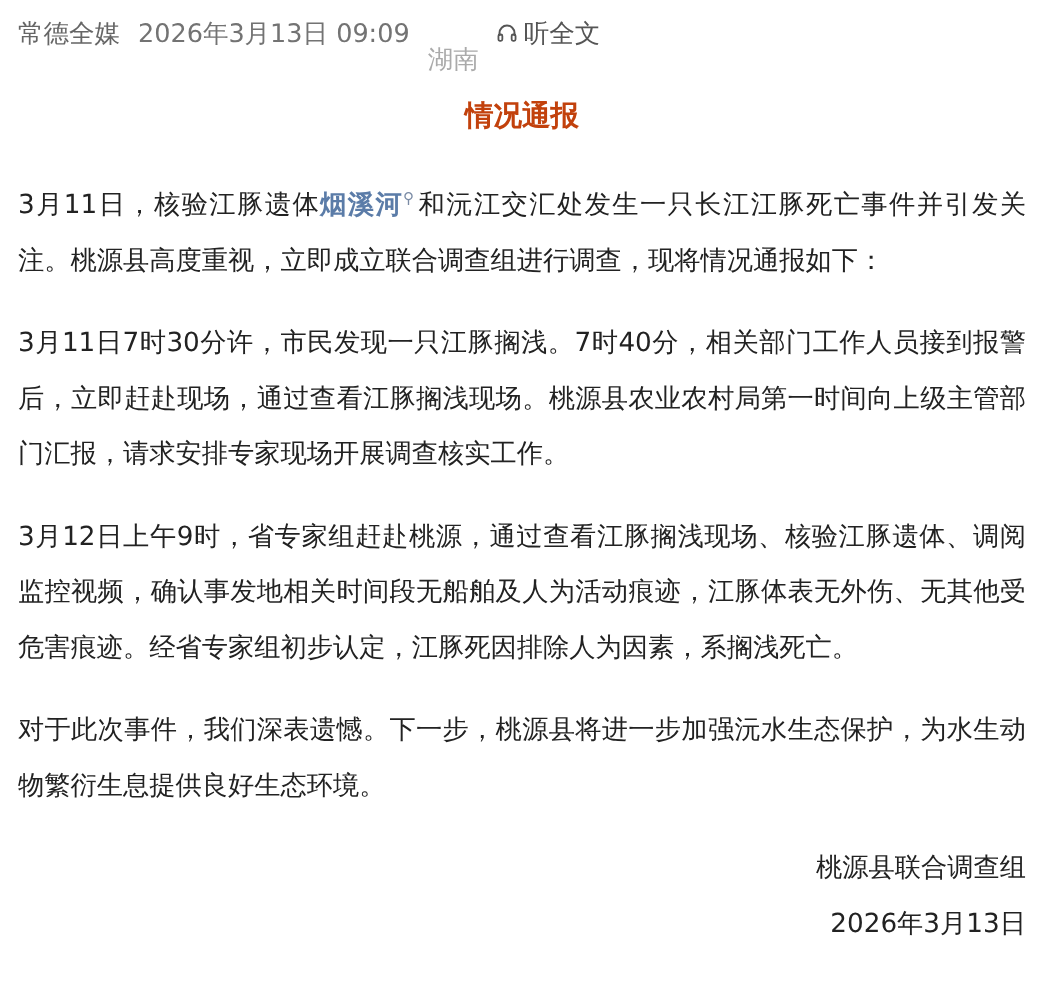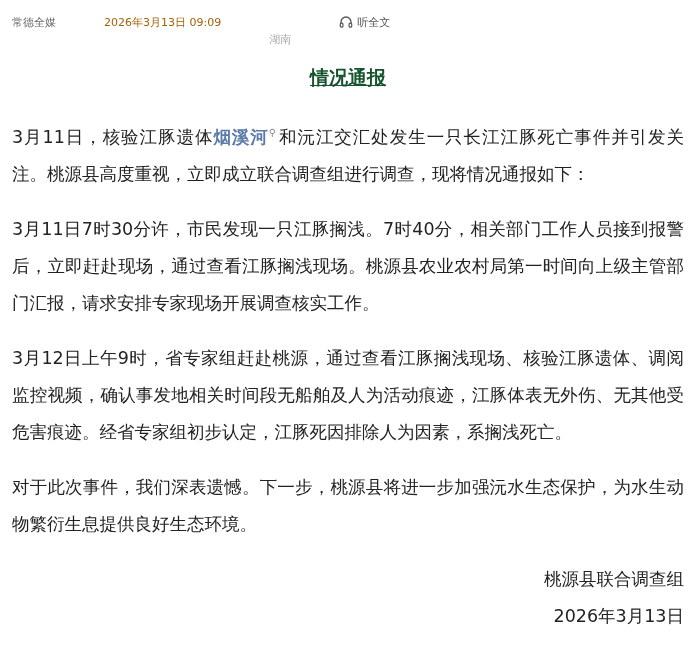--- a/index.html
+++ b/index.html
@@ -1,25 +1,25 @@
 <!DOCTYPE html>
 <html><head>
 <meta charset="utf-8">
 <style>
   html, body { margin: 0; padding: 0; background: #ffffff; }
   body { width: 696px; height: 657px; overflow: hidden; font-family: "DejaVu Sans", "Liberation Sans", sans-serif; color: #222; }
   .article { position: relative; padding: 0 12px; }
   .title { margin: 0; padding-top: 12px; font-size: 22px; font-weight: bold; color: #1a1a1a; letter-spacing: 0.5px; line-height: 30px; }
-  .meta { display: flex; align-items: center; margin-top: 12px; font-size: 11px; color: #8a8a8a; height: 20px; gap: 36px; }
+  .meta { display: flex; align-items: center; margin-top: 12px; font-size: 17px; color: #8a8a8a; height: 20px; }
   .meta .source { color: #666; margin-right: 12px; }
-  .meta .date { color: #a16207; margin-right: 12px; }
+  .meta .date { color: #737373; margin-right: 12px; }
   .meta .region { color: #aaa; margin-right: 12px; margin-top: 35px; }
   .listen { display: flex; align-items: center; color: #555; cursor: pointer; }
   .listen svg { margin-right: 4px; }
-  .subtitle { text-align: center; font-weight: bold; font-size: 19px; color: #14532d; margin-top: 32px; line-height: 26px; text-decoration: underline; }
+  .subtitle { text-align: center; font-weight: bold; font-size: 19px; color: #c2410c; margin-top: 32px; line-height: 26px; }
   .body { margin-top: 24px; font-size: 17.5px; line-height: 37px; color: #222; }
   .body p { margin: 0 0 18px 0; text-align: justify; }
   .link { color: #5b7ca8; text-decoration: none; cursor: pointer; font-weight: bold; }
   .search-mark { font-size: 10px; vertical-align: super; color: #7a8ba5; margin-right: 2px; }
   .sign { text-align: right; font-size: 17.5px; line-height: 37px; color: #222; }
   .sign .org { margin-top: 8px; }
 </style>
 </head>
 <body>
 

